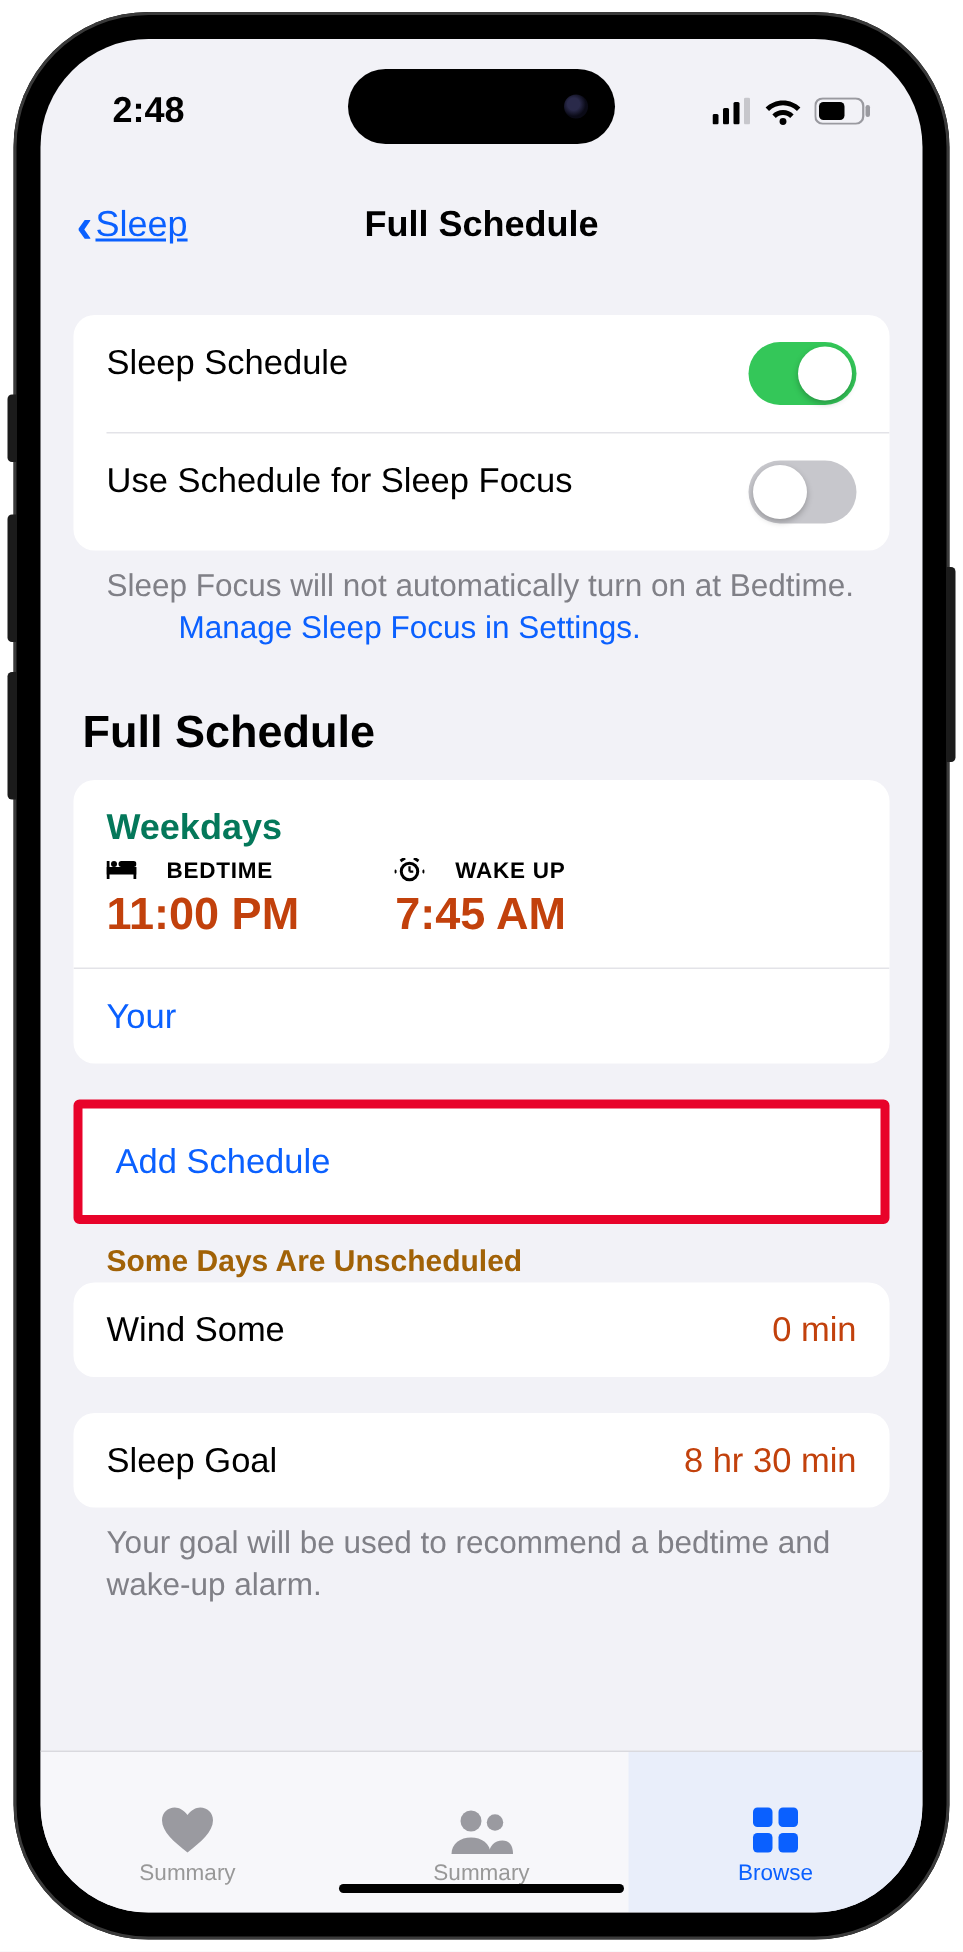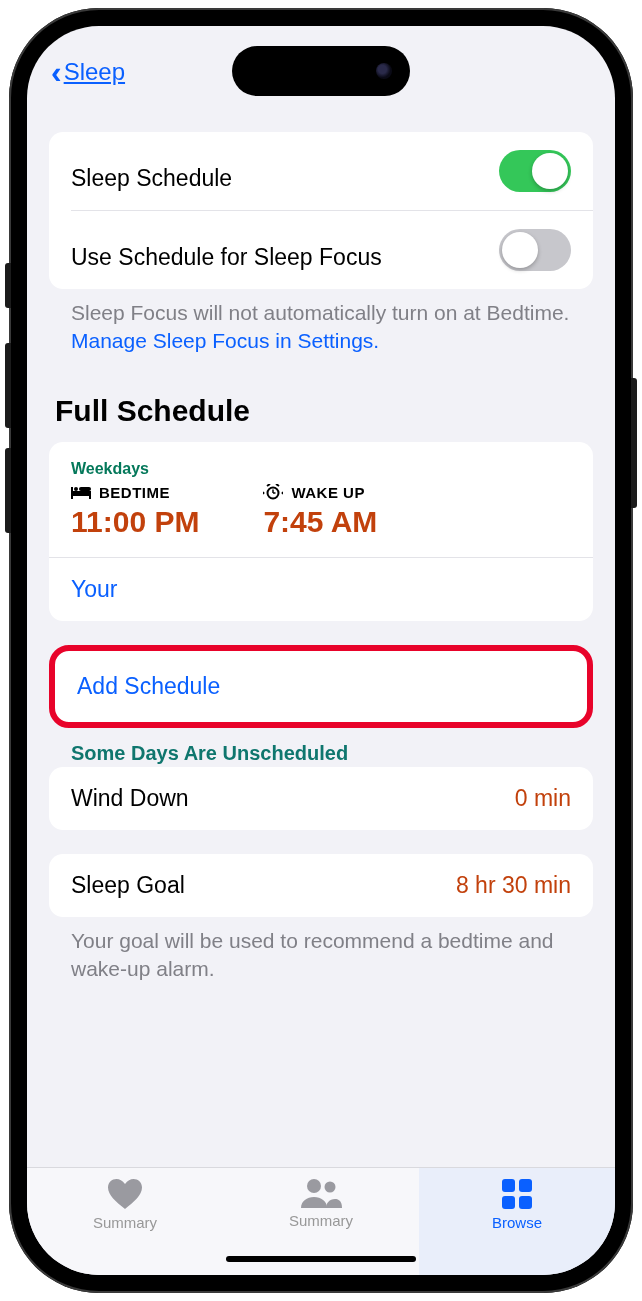--- a/index.html
+++ b/index.html
@@ -98,21 +98,21 @@
 
   
   .content { flex: 1; overflow: hidden; padding: 28px 22px 0 22px; }
   .card {
     background: #fff;
     border-radius: 14px;
     overflow: hidden;
   }
   .row {
     display: flex;
-    align-items: flex-end;
+    align-items: flex-start;
     justify-content: space-between;
     padding: 18px 22px;
     font-size: 23px;
     color: #000;
   }
   .divider { height: 1px; background: #e3e3e8; margin-left: 22px; }
 
   
   .toggle {
     width: 72px; height: 42px; border-radius: 22px; position: relative; cursor: pointer;
@@ -123,58 +123,58 @@
   }
   .toggle.on  { background:#34c759; }
   .toggle.on::after  { right:3px; }
   .toggle.off { background:#c7c7cc; }
   .toggle.off::after { left:3px; }
 
   .footnote {
     color:#808087; font-size:21px; line-height:1.35;
     padding: 10px 22px 0 22px;
   }
-  .footnote a { color:#0a60ff; text-decoration:none; }
+  .footnote a { color:#0a60ff; text-decoration:none;margin-left:48px; }
 
   .section-title {
     font-size: 30px; font-weight: 800; color:#000;
     padding: 38px 6px 14px 6px;
   }
 
   
-  .sched .label-days { color:#04785a; font-weight:700; font-size:16px; padding: 18px 22px 6px; }
+  .sched .label-days { color:#04785a; font-weight:700; font-size:24px; padding: 18px 22px 6px; }
   .sched .times { display:flex; padding: 0 22px 18px; gap: 64px; }
   .sched .col { flex:0 0 auto; }
-  .sched .mini { display:flex; align-items:center; gap:8px; color:#000; font-size:15px; font-weight:700; letter-spacing:.5px;}
+  .sched .mini { display:flex; gap:20px; color:#000; font-size:15px; font-weight:700; letter-spacing:.5px;}
   .sched .mini svg{display:block;}
   .sched .time { font-size:30px; font-weight:800; color:#c2410c; margin-top:4px;}
   .sched .edit-row { padding:18px 22px; color:#0a60ff; font-size:23px; cursor:pointer;}
 
   
   .add-card {
-    background:#fff; border-radius:20px; margin-top:24px;
+    background:#fff; border-radius:4px; margin-top:24px;
     padding:22px 22px;
     color:#0a60ff; font-size:23px;
     border: 6px solid #e8032a;
     cursor:pointer;
   }
 
-  .warn-title { color:#0f766e; font-weight:700; font-size:20px; padding:14px 22px 2px;}
+  .warn-title { color:#a16207; font-weight:700; font-size:20px; padding:14px 22px 2px;}
   .warn-body  { color:#808087; font-size:18.5px; line-height:1.35; padding:0 22px;}
 
   .kv-row .val { color:#c2410c; font-size:23px; }
 
   
   .tabbar {
     height: 108px;
     background: rgba(247,247,250,.94);
     border-top: 1px solid #d9d9de;
     display:flex;
   }
-  .tab { flex:1; display:flex; flex-direction:column; align-items:center; justify-content:flex-start; gap:4px;
+  .tab { flex:1; display:flex; flex-direction:column; align-items:center; justify-content:flex-end; gap:4px;
          color:#989898; font-size:15px; cursor:pointer; padding:10px 0 18px;}
   .tab.active { color:#0a60ff; background:rgba(10,96,255,.06); }
   .tab svg { display:block; }
   .tab.active svg { fill:#0a60ff; }
 
   .home-indicator {
     position:absolute; bottom:13px; left:50%; transform:translateX(-50%);
     width:190px; height:6px; background:#000; border-radius:4px;
   }
 </style>
@@ -183,20 +183,41 @@
 
 <div class="phone">
   <div class="side-btn l1"></div>
   <div class="side-btn l2"></div>
   <div class="side-btn l3"></div>
   <div class="side-btn r1"></div>
 
   <div class="screen">
     <div class="island"></div>
 
+    <div class="status">
+      <span>2:48</span>
+      <div class="right">
+        <svg width="26" height="18" viewBox="0 0 26 18">
+          <rect x="0" y="11" width="4" height="7" rx="1" fill="#000"></rect>
+          <rect x="7" y="7" width="4" height="11" rx="1" fill="#000"></rect>
+          <rect x="14" y="3" width="4" height="15" rx="1" fill="#000"></rect>
+          <rect x="21" y="0" width="4" height="18" rx="1" fill="#c7c7cc"></rect>
+        </svg>
+        <svg width="26" height="20" viewBox="0 0 26 20" fill="#000">
+          <path d="M13 3c4.5 0 8.6 1.8 11.6 4.7l-2.3 2.3C19.9 7.7 16.6 6.2 13 6.2S6.1 7.7 3.7 10L1.4 7.7C4.4 4.8 8.5 3 13 3z"></path>
+          <path d="M13 9.4c2.8 0 5.3 1.1 7.1 2.9l-2.3 2.3c-1.2-1.2-2.9-2-4.8-2s-3.6.8-4.8 2l-2.3-2.3C7.7 10.5 10.2 9.4 13 9.4z"></path>
+          <circle cx="13" cy="17" r="2.3"></circle>
+        </svg>
+        <svg width="38" height="18" viewBox="0 0 38 18">
+          <rect x="0.5" y="0.5" width="32" height="17" rx="5" fill="none" stroke="#9a9aa0" stroke-width="1.5"></rect>
+          <rect x="3" y="3" width="17" height="12" rx="3" fill="#000"></rect>
+          <rect x="34" y="5" width="3" height="8" rx="1.5" fill="#9a9aa0"></rect>
+        </svg>
+      </div>
+    </div>
 
     <div class="navhdr">
       <div class="back">
         <span class="chev">‹</span>
         <span class="label">Sleep</span>
       </div>
       <div class="navtitle">Full Schedule</div>
     </div>
 
     <div class="content">
@@ -255,21 +276,21 @@
         <div class="edit-row">Your</div>
       </div>
 
       <div class="add-card">Add Schedule</div>
 
       <div class="warn-title">Some Days Are Unscheduled</div>
 
 
       <div class="card">
         <div class="row kv-row">
-          <span>Wind Down</span>
+          <span>Wind Some</span>
           <span class="val">0 min</span>
         </div>
       </div>
 
       <div style="height:24px"></div>
 
       <div class="card">
         <div class="row kv-row">
           <span>Sleep Goal</span>
           <span class="val">8 hr 30 min</span>

